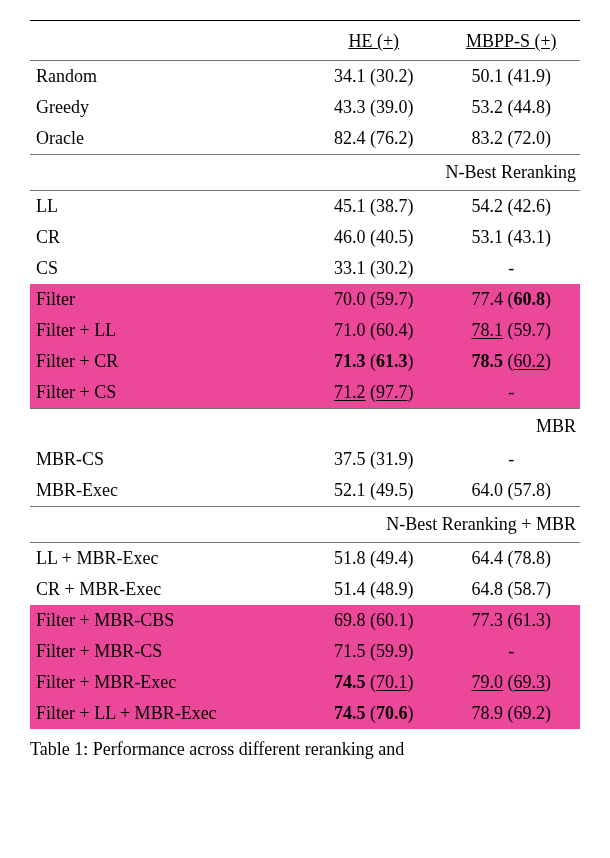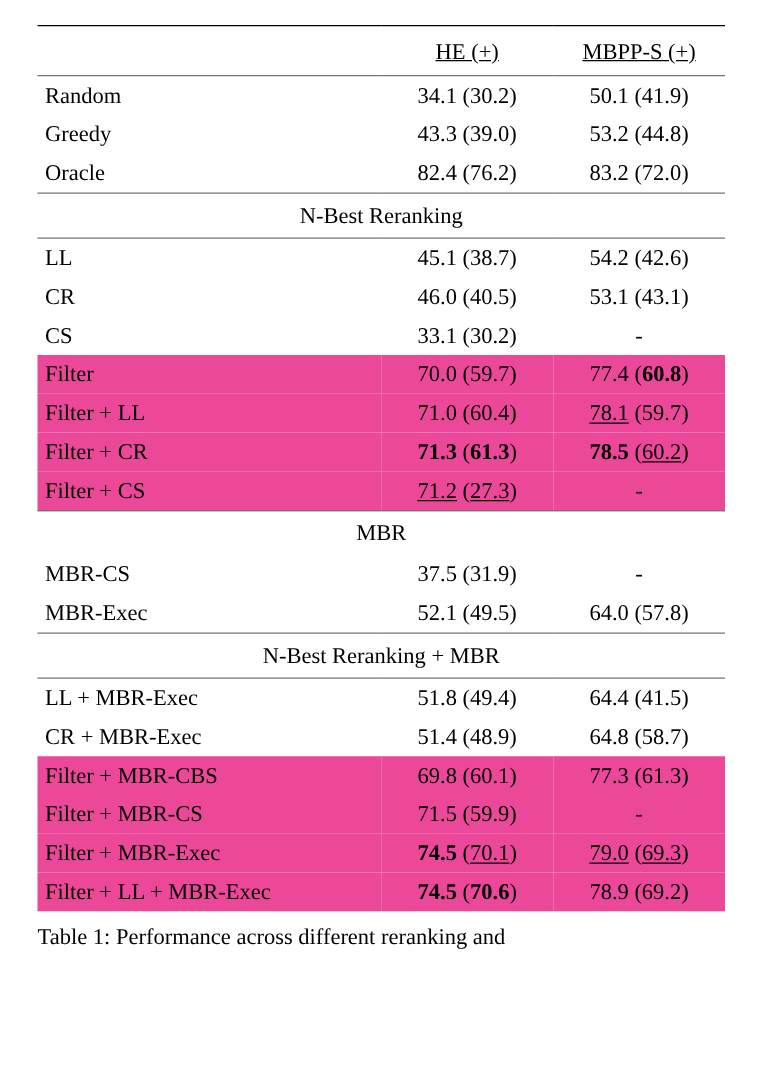--- a/index.html
+++ b/index.html
@@ -16,21 +16,21 @@
       border-collapse: collapse;
     }
     td { padding: 5px 4px; vertical-align: middle; }
     .rule-top { border-top: 1.6px solid #000; }
     .rule-mid { border-top: 1px solid #737373; }
     .rule-bot { border-bottom: 1.6px solid #000; }
     .hdr-row td { padding-top: 10px; padding-bottom: 8px; text-decoration: underline; }
     .col-he, .col-mbpp { text-align: center; white-space: nowrap; }
     .col-method { text-align: left; padding-left: 6px; }
     .section-hdr td {
-      text-align: center;
+      text-align: right;
       padding-top: 7px;
       padding-bottom: 7px;
     }
     .hl { background: #ec4899; }
     .caption {
       margin-top: 10px;
       font-size: 18px;
     }
     .b { font-weight: bold; }
     .u { text-decoration: underline; text-underline-offset: 2px; }
@@ -97,21 +97,21 @@
     <td class="col-he">71.0 (60.4)</td>
     <td class="col-mbpp"><span class="u">78.1</span><span> (59.7)</span></td>
   </tr>
   <tr class="hl">
     <td class="col-method">Filter + CR</td>
     <td class="col-he"><span class="b">71.3</span><span> (</span><span class="b">61.3</span><span>)</span></td>
     <td class="col-mbpp"><span class="b">78.5</span><span> (</span><span class="u">60.2</span><span>)</span></td>
   </tr>
   <tr class="hl">
     <td class="col-method">Filter + CS</td>
-    <td class="col-he"><span class="u">71.2</span><span> (</span><span class="u">27.3</span><span>)</span></td>
+    <td class="col-he"><span class="u">71.2</span><span> (</span><span class="u">97.7</span><span>)</span></td>
     <td class="col-mbpp">-</td>
   </tr>
 
   <tr class="section-hdr rule-mid">
     <td colspan="3">MBR</td>
   </tr>
 
   <tr>
     <td class="col-method">MBR-CS</td>
     <td class="col-he">37.5 (31.9)</td>
@@ -123,21 +123,21 @@
     <td class="col-mbpp">64.0 (57.8)</td>
   </tr>
 
   <tr class="section-hdr rule-mid">
     <td colspan="3">N-Best Reranking + MBR</td>
   </tr>
 
   <tr class="rule-mid">
     <td class="col-method">LL + MBR-Exec</td>
     <td class="col-he">51.8 (49.4)</td>
-    <td class="col-mbpp">64.4 (41.5)</td>
+    <td class="col-mbpp">64.4 (78.8)</td>
   </tr>
   <tr>
     <td class="col-method">CR + MBR-Exec</td>
     <td class="col-he">51.4 (48.9)</td>
     <td class="col-mbpp">64.8 (58.7)</td>
   </tr>
   <tr class="hl">
     <td class="col-method">Filter + MBR-CBS</td>
     <td class="col-he">69.8 (60.1)</td>
     <td class="col-mbpp">77.3 (61.3)</td>

